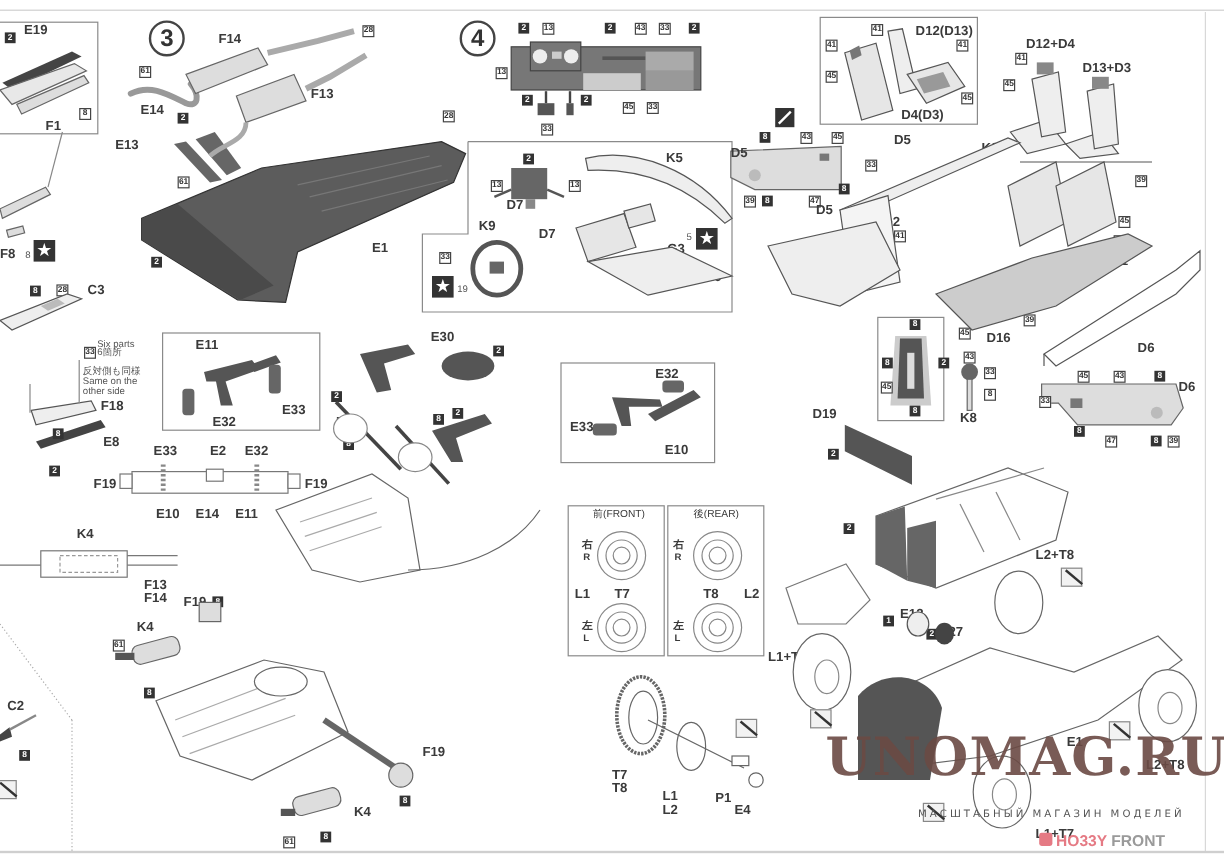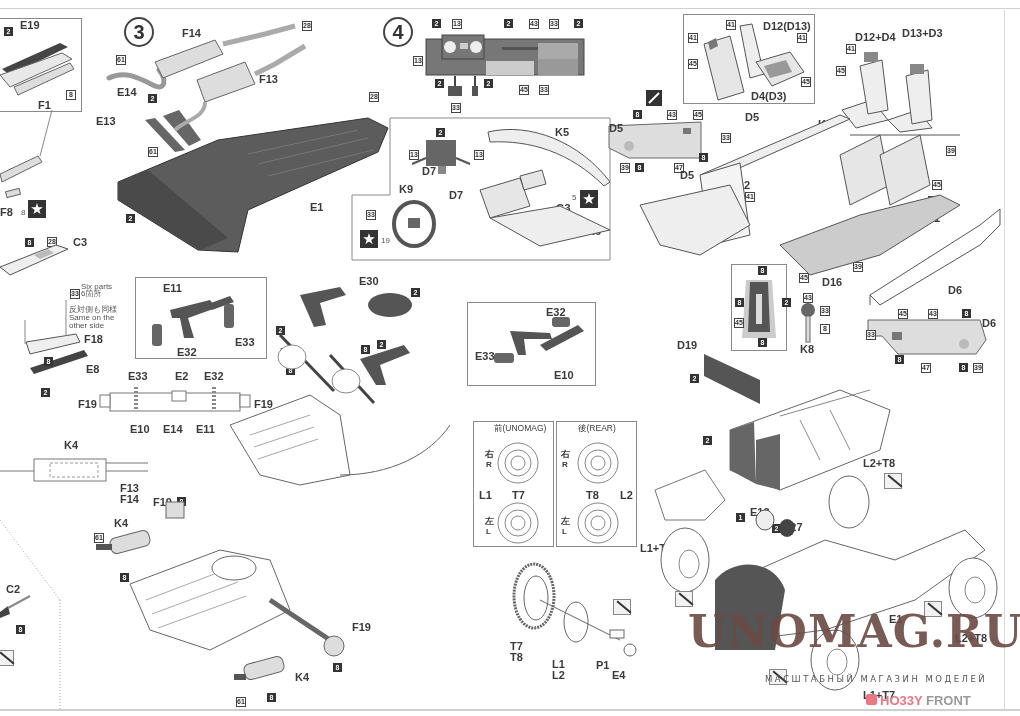--- a/index.html
+++ b/index.html
@@ -212,21 +212,21 @@
 <div class="code light" style="left:801px;top:77px;">45</div>
 <div class="lbl" style="left:751px;top:91px;">D4(D3)</div>
 <svg style="left:700px;top:22px" width="110" height="80">
   <polygon points="4,22 30,14 44,70 18,78" fill="#e6e6e6" stroke="#555"></polygon>
   <polygon points="8,20 16,16 18,24 10,28" fill="#777"></polygon>
   <polygon points="40,4 52,2 64,52 50,56" fill="#eee" stroke="#555"></polygon>
   <polygon points="56,40 90,30 104,50 72,64" fill="#e6e6e6" stroke="#555"></polygon>
   <polygon points="64,44 86,38 92,50 70,56" fill="#999"></polygon>
 </svg>
 <div class="lbl" style="left:855px;top:32px;">D12+D4</div>
-<div class="lbl" style="left:902px;top:28px;">D13+D3</div>
+<div class="lbl" style="left:902px;top:52px;">D13+D3</div>
 <div class="code light" style="left:846px;top:44px;">41</div>
 <div class="code light" style="left:836px;top:66px;">45</div>
 <svg style="left:832px;top:50px" width="150" height="80">
   <polygon points="10,60 40,50 56,70 24,78" fill="#eee" stroke="#555"></polygon>
   <polygon points="28,16 50,10 56,60 36,64" fill="#eee" stroke="#555"></polygon>
   <rect x="32" y="2" width="14" height="10" fill="#888"></rect>
   <polygon points="56,70 86,60 100,78 68,82" fill="#eee" stroke="#555"></polygon>
   <polygon points="74,26 96,20 100,70 80,74" fill="#eee" stroke="#555"></polygon>
   <rect x="78" y="14" width="14" height="10" fill="#888"></rect>
 </svg>
@@ -388,21 +388,21 @@
   <ellipse cx="104" cy="68" rx="22" ry="12" fill="#fff" stroke="#666"></ellipse>
   <line x1="140" y1="100" x2="200" y2="140" stroke="#666" stroke-width="5"></line>
   <ellipse cx="204" cy="146" rx="10" ry="10" fill="#ddd" stroke="#666"></ellipse>
   <rect x="36" y="2" width="18" height="16" fill="#ddd" stroke="#666"></rect>
   <rect x="114" y="160" width="40" height="16" rx="6" fill="#ddd" stroke="#666" transform="rotate(-15 134 168)"></rect>
   <rect x="104" y="174" width="12" height="6" fill="#555"></rect>
 </svg>
 
 <div class="box" style="left:473px;top:421px;width:79px;height:124px;"></div>
 <div class="box" style="left:556px;top:421px;width:79px;height:124px;"></div>
-<div class="lbl" style="left:494px;top:424px;font-size:8.5px;font-weight:normal;">前(UNOMAG)</div>
+<div class="lbl" style="left:494px;top:424px;font-size:8.5px;font-weight:normal;">前(FRONT)</div>
 <div class="lbl" style="left:578px;top:424px;font-size:8.5px;font-weight:normal;">後(REAR)</div>
 <div class="lbl" style="left:485px;top:450px;font-size:9px;">右</div>
 <div class="lbl" style="left:486px;top:461px;font-size:8px;">R</div>
 <div class="lbl" style="left:561px;top:450px;font-size:9px;">右</div>
 <div class="lbl" style="left:562px;top:461px;font-size:8px;">R</div>
 <div class="lbl" style="left:485px;top:517px;font-size:9px;">左</div>
 <div class="lbl" style="left:486px;top:528px;font-size:8px;">L</div>
 <div class="lbl" style="left:561px;top:517px;font-size:9px;">左</div>
 <div class="lbl" style="left:562px;top:528px;font-size:8px;">L</div>
 <div class="lbl" style="left:479px;top:490px;">L1</div>

